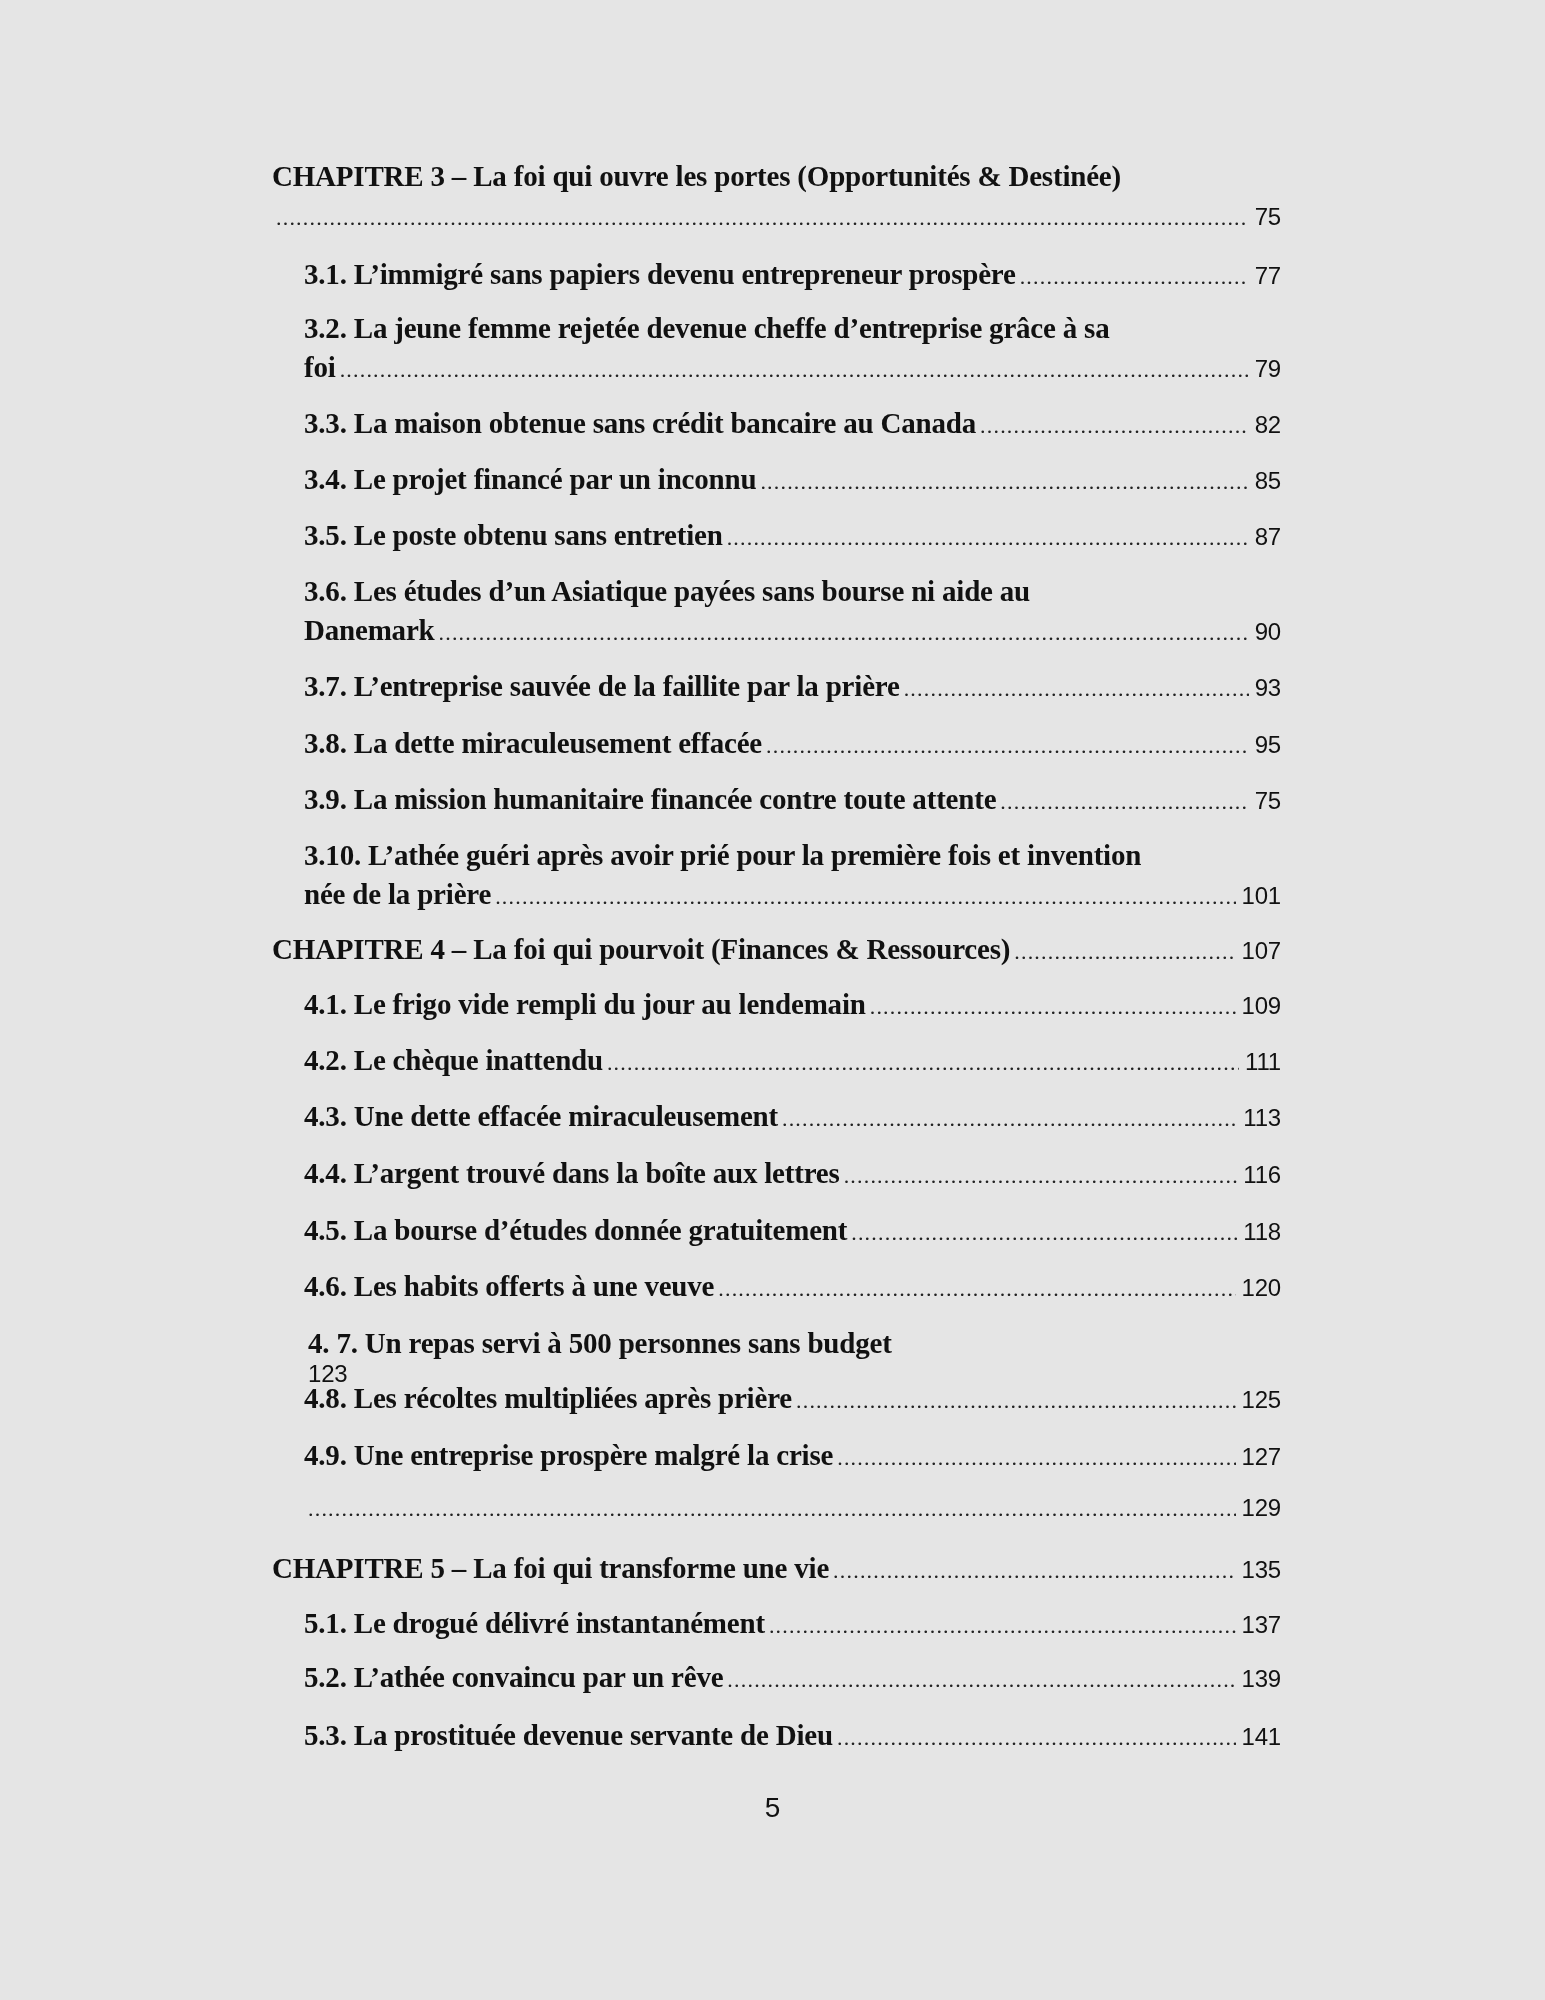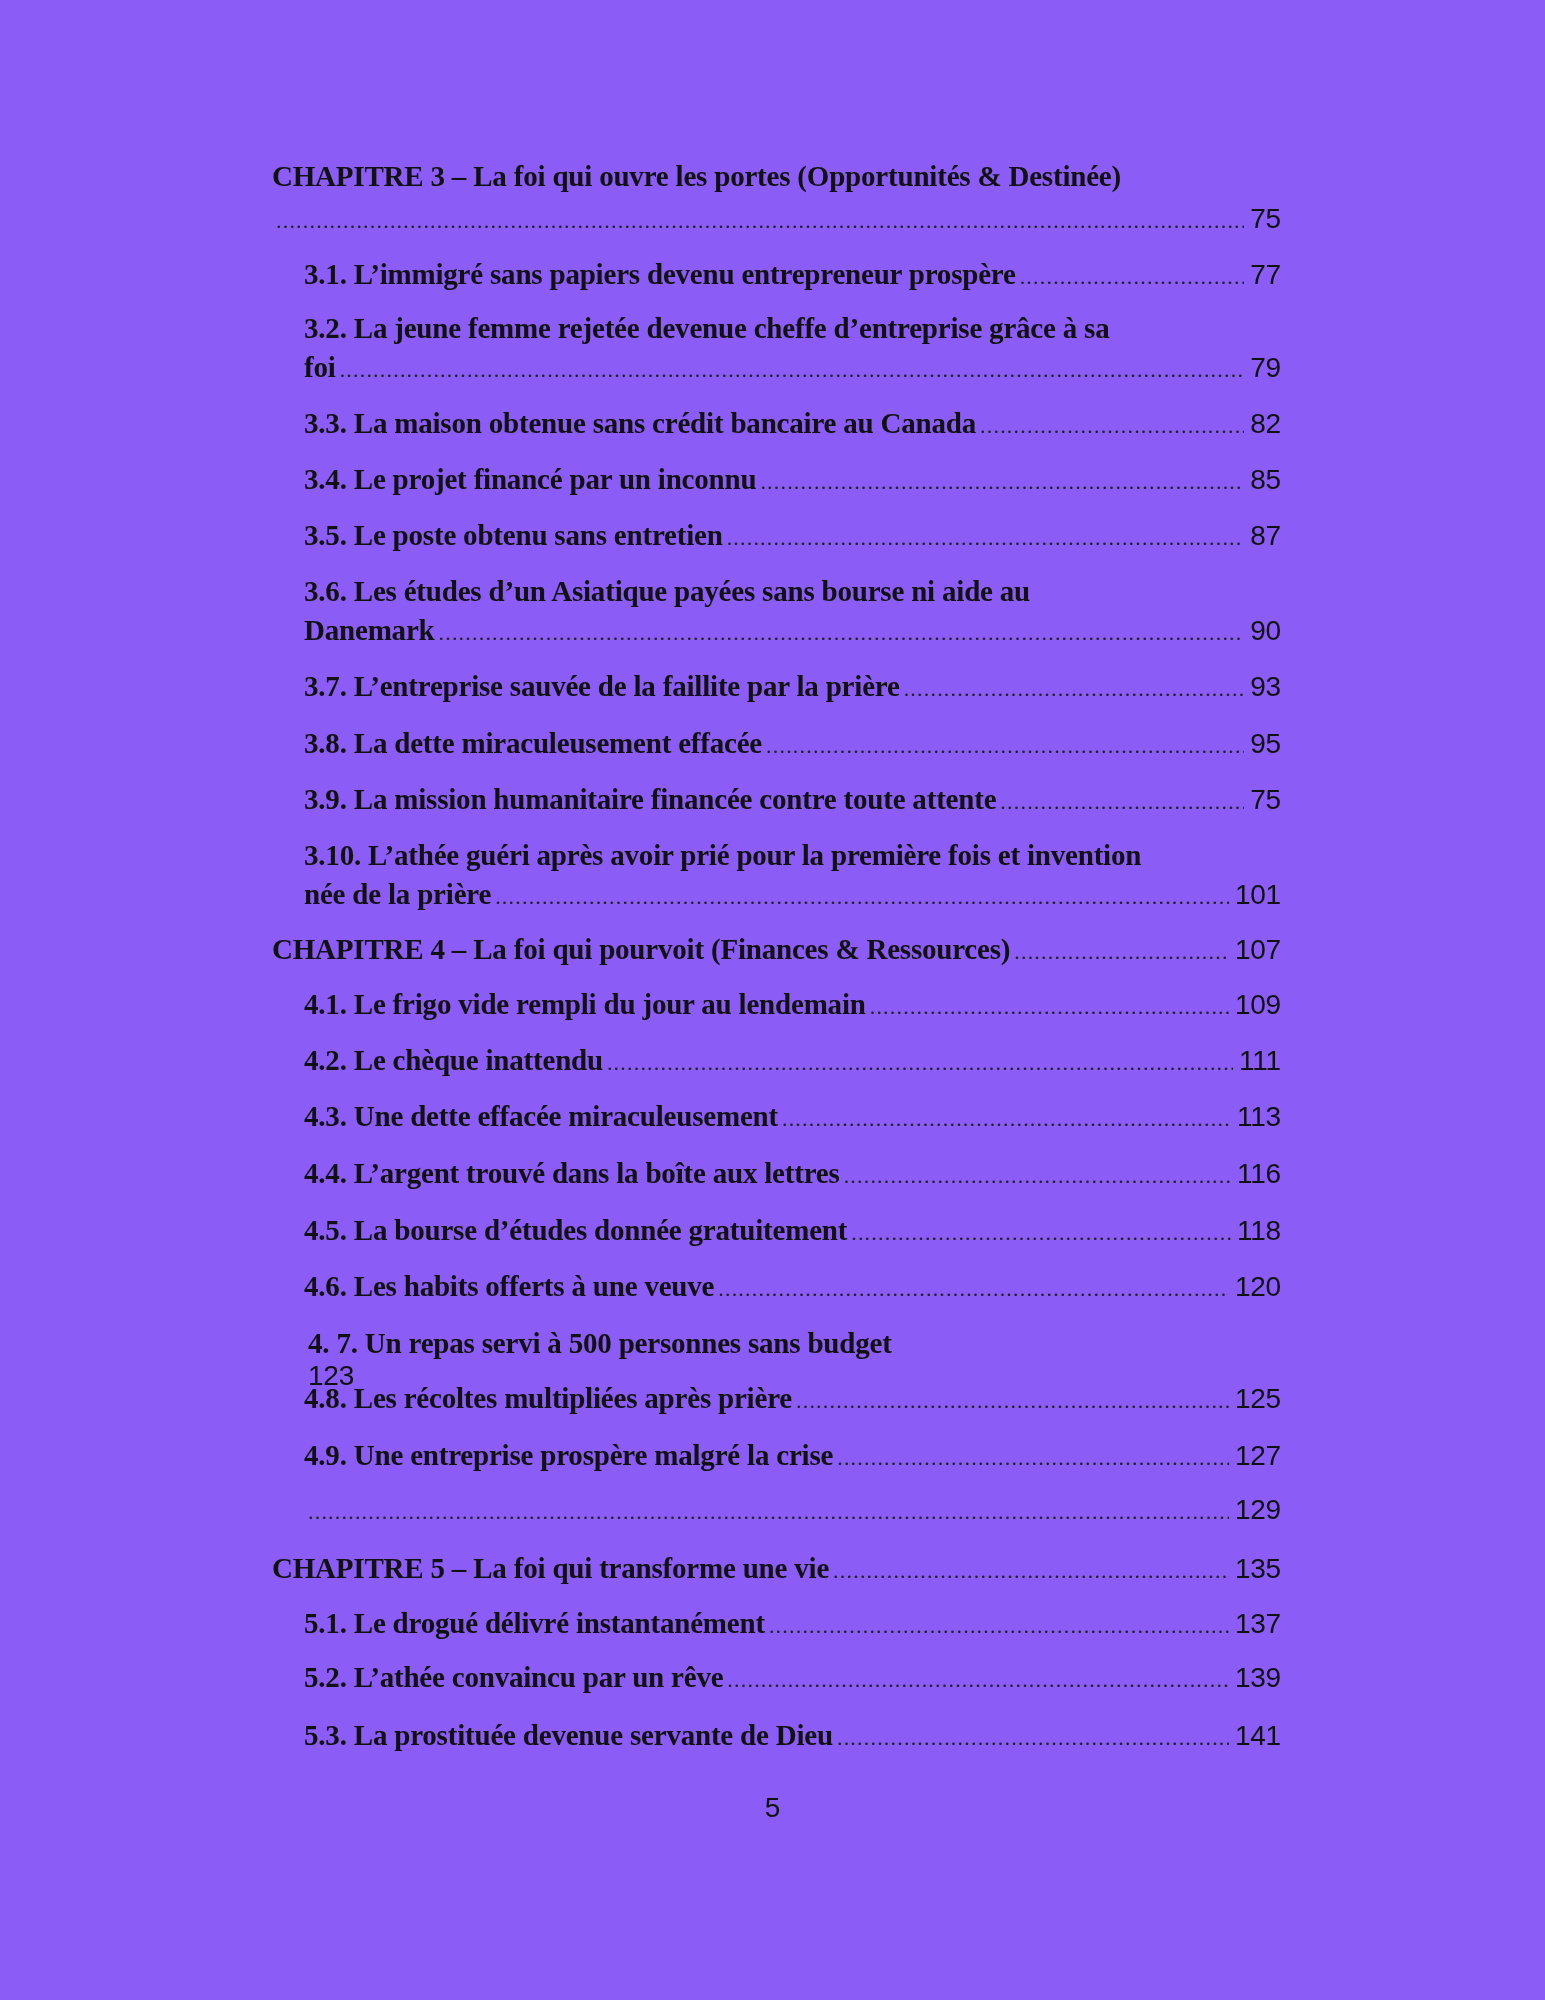--- a/index.html
+++ b/index.html
@@ -1,17 +1,17 @@
 <!DOCTYPE html>
 <html><head>
 <meta charset="utf-8">
 <style>
   html, body { margin: 0; padding: 0; background: #ffffff; }
   body { width: 1545px; height: 2000px; position: relative; overflow: hidden; }
-  .page { position: absolute; left: 0; top: 0; width: 1545px; height: 2000px; background: #8b5cf6; }
+  .page { position: absolute; left: 0; top: 0; width: 1545px; height: 2000px; background: #e5e5e5; }
   .line {
     position: absolute;
     height: 44px;
     display: flex;
     align-items: baseline;
     font-family: "Liberation Serif", "DejaVu Serif", serif;
     font-weight: bold;
     font-size: 29px;
     color: #111;
     white-space: nowrap;
@@ -29,21 +29,21 @@
     color: #222;
     font-size: 22px;
   }
   .line .leader::before {
     content: "........................................................................................................................................................................................................................................................";
   }
   .line .pnum {
     flex: 0 0 auto;
     font-family: "Liberation Sans", "DejaVu Sans", sans-serif;
     font-weight: normal;
-    font-size: 28px;
+    font-size: 24px;
     color: #111;
   }
   .page-number {
     position: absolute;
     left: 0; width: 1545px; text-align: center;
     font-family: "Liberation Sans", "DejaVu Sans", sans-serif;
     font-size: 28px;
     color: #111;
   }
 </style>

